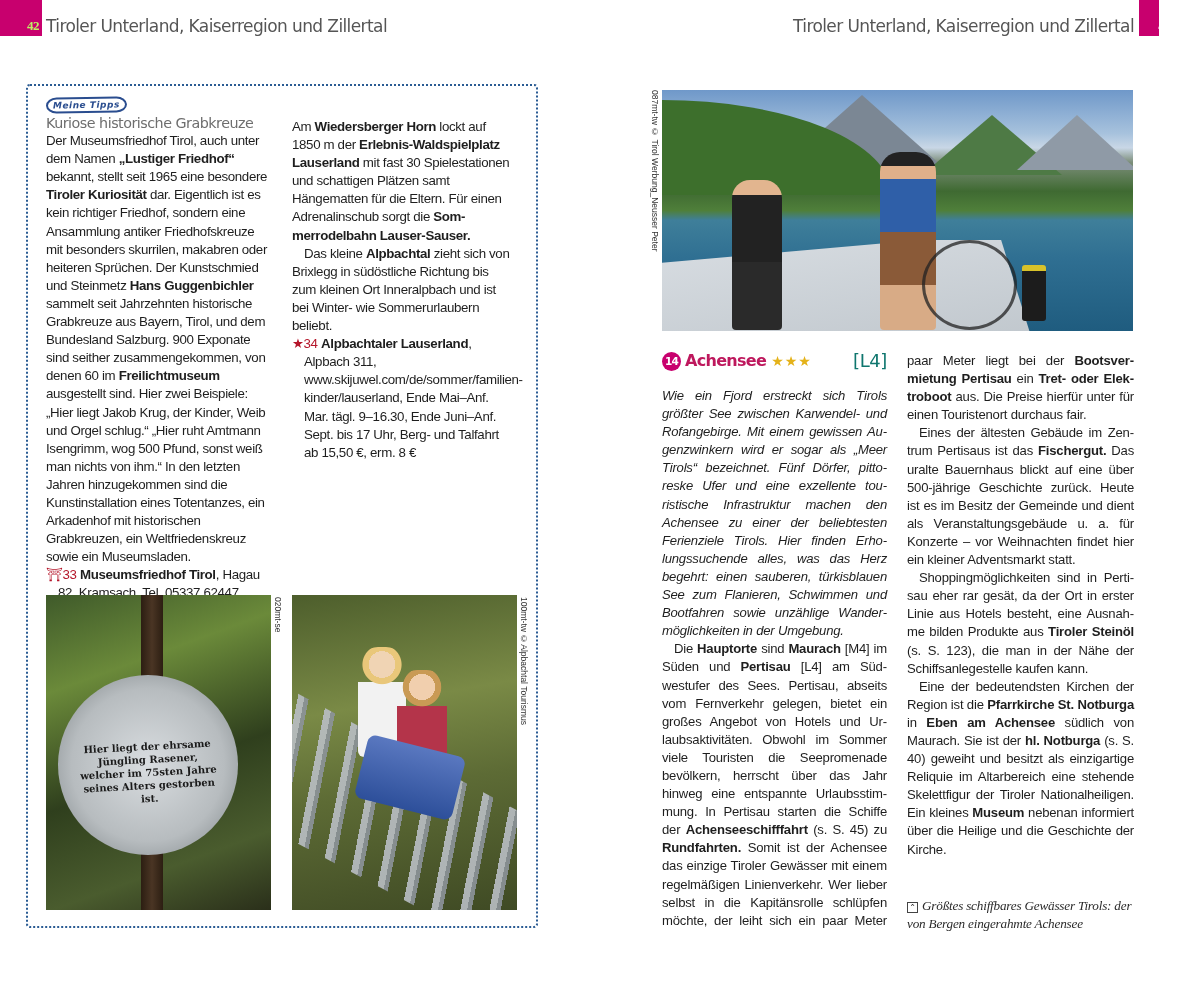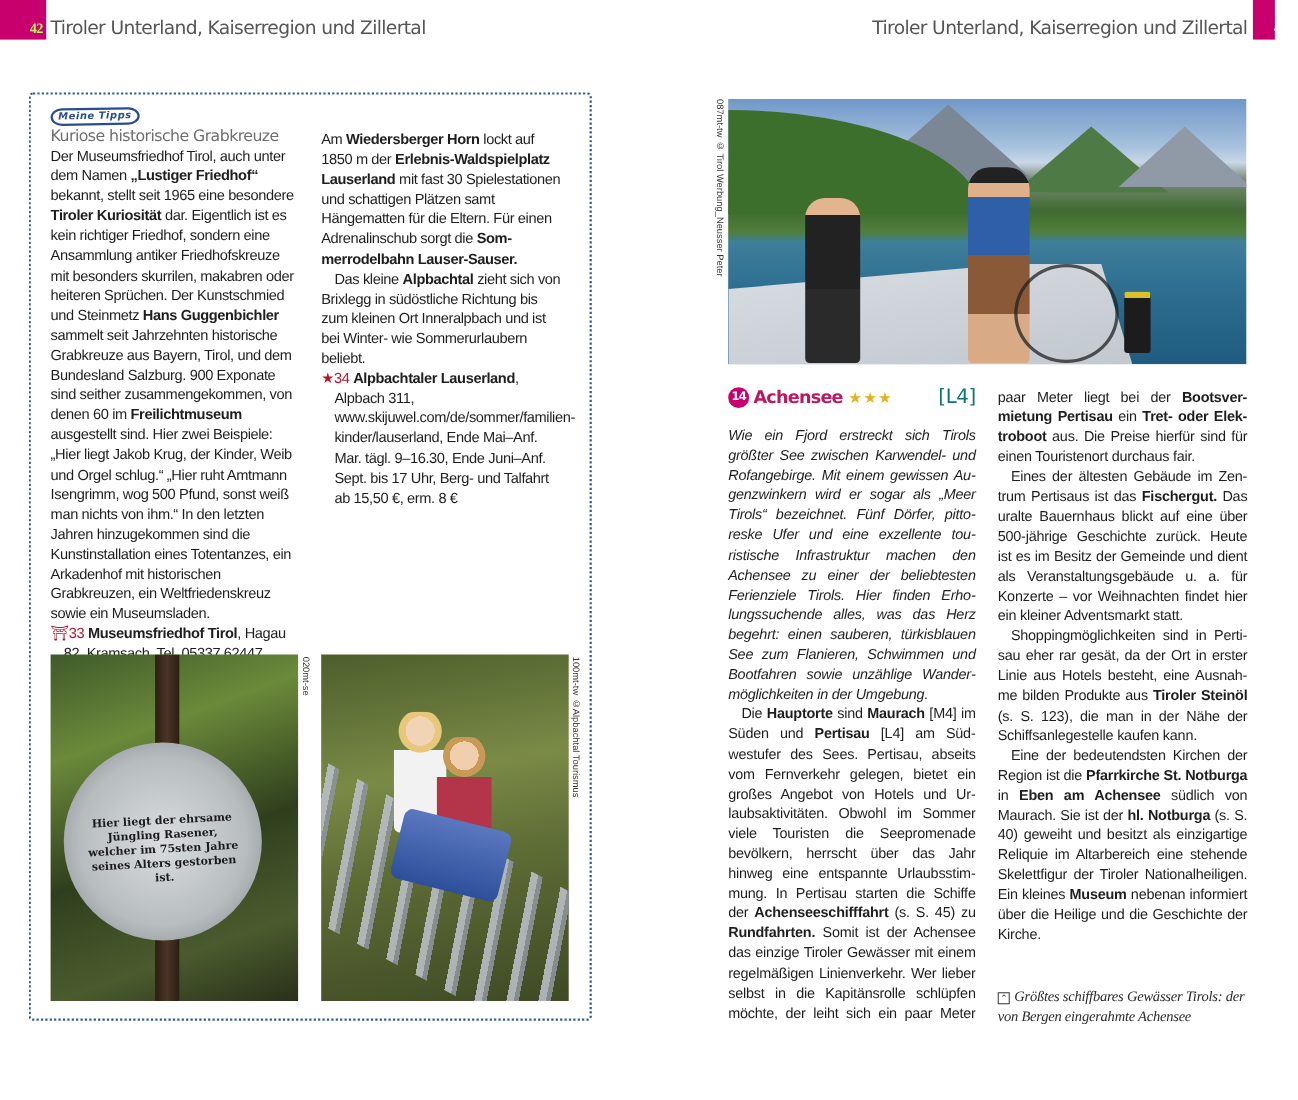--- a/index.html
+++ b/index.html
@@ -131,19 +131,19 @@
     <span class="sight-num">14</span>
     <span class="sight-title">Achensee</span>
     <span class="sight-stars">★★★</span>
     <span class="sight-grid">[L4]</span>
   </div>
   <p class="intro">Wie ein Fjord erstreckt sich Tirols größter See zwischen Karwendel- und Rofangebirge. Mit einem gewissen Au­genzwinkern wird er sogar als „Meer Tirols“ bezeichnet. Fünf Dörfer, pitto­reske Ufer und eine exzellente tou­ristische Infrastruktur machen den Achensee zu einer der beliebtesten Ferienziele Tirols. Hier finden Erho­lungssuchende alles, was das Herz begehrt: einen sauberen, türkisblauen See zum Flanieren, Schwimmen und Bootfahren sowie unzählige Wander­möglichkeiten in der Umgebung.</p>
   <p class="indent" style="height:290px;overflow:hidden;"><span>Die </span><b>Hauptorte</b><span> sind </span><b>Maurach</b><span> [M4] im Süden und </span><b>Pertisau</b><span> [L4] am Süd­westufer des Sees. Pertisau, abseits vom Fernverkehr gelegen, bietet ein großes Angebot von Hotels und Ur­laubsaktivitäten. Obwohl im Som­mer viele Touristen die Seepromena­de bevölkern, herrscht über das Jahr hinweg eine entspannte Urlaubsstim­mung. In Pertisau starten die Schiffe der </span><b>Achenseeschifffahrt</b><span> (s. S. 45) zu </span><b>Rundfahrten.</b><span> Somit ist der Achen­see das einzige Tiroler Gewässer mit einem regelmäßigen Linienverkehr. Wer lieber selbst in die Kapitänsrolle schlüpfen möchte, der leiht sich ein paar Meter weiter bei der </span></p>
 </div>
 
 <div class="col col-d">
-  <p><span>paar Meter liegt bei der </span><b>Bootsver­mietung Pertisau</b><span> ein </span><b>Tret- oder Elek­troboot</b><span> aus. Die Preise hierfür sind für einen Touristenort durchaus fair.</span></p>
+  <p><span>paar Meter liegt bei der </span><b>Bootsver­mietung Pertisau</b><span> ein </span><b>Tret- oder Elek­troboot</b><span> aus. Die Preise hierfür unter für einen Touristenort durchaus fair.</span></p>
   <p class="indent"><span>Eines der ältesten Gebäude im Zen­trum Pertisaus ist das </span><b>Fischergut.</b><span> Das uralte Bauernhaus blickt auf eine über 500-jährige Geschichte zurück. Heu­te ist es im Besitz der Gemeinde und dient als Veranstaltungsgebäude u. a. für Konzerte – vor Weihnachten findet hier ein kleiner Adventsmarkt statt.</span></p>
   <p class="indent"><span>Shoppingmöglichkeiten sind in Perti­sau eher rar gesät, da der Ort in erster Linie aus Hotels besteht, eine Ausnah­me bilden Produkte aus </span><b>Tiroler Steinöl</b><span> (s. S. 123), die man in der Nähe der Schiffsanlegestelle kaufen kann.</span></p>
   <p class="indent"><span>Eine der bedeutendsten Kirchen der Region ist die </span><b>Pfarrkirche St. Not­burga</b><span> in </span><b>Eben am Achensee</b><span> südlich von Maurach. Sie ist der </span><b>hl. Notbur­ga</b><span> (s. S. 40) geweiht und besitzt als einzigartige Reliquie im Altarbereich eine stehende Skelettfigur der Tiroler Nationalheiligen. Ein kleines </span><b>Museum</b><span> nebenan informiert über die Heilige und die Geschichte der Kirche.</span></p>
 </div>
 
 <div class="caption"><span class="cap-icon">⌃</span><span>Größtes schiffbares Gewässer Tirols: der von Bergen eingerahmte Achensee</span></div>
 
 </body></html>

